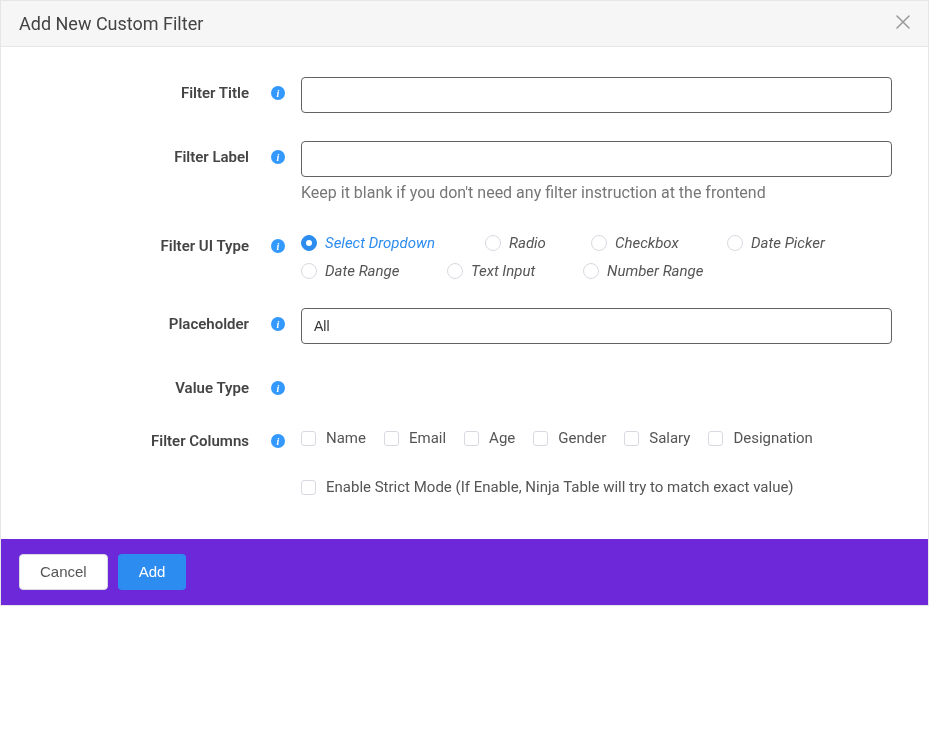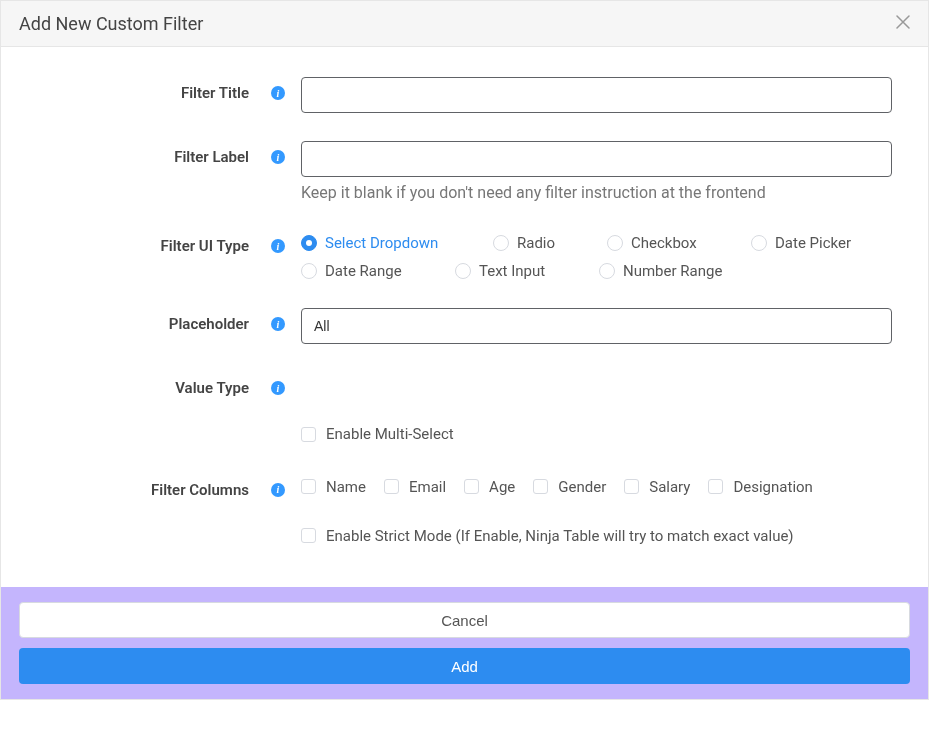--- a/index.html
+++ b/index.html
@@ -95,22 +95,23 @@
   .help-text {
     font-size: 16px;
     color: #777;
     margin-top: 6px;
   }
 
   
   .radio-grid {
     display: flex;
     flex-wrap: wrap;
-    gap: 10px 14px;
+    gap: 10px 6px;
     padding-top: 4px;
+    font-style: italic;
   }
   .radio-item {
     display: inline-flex;
     align-items: center;
     gap: 8px;
     font-size: 15px;
     color: #555;
     cursor: pointer;
     user-select: none;
   }
@@ -179,26 +180,25 @@
   }
   .check-box {
     width: 15px; height: 15px;
     border: 1px solid #d7dae0;
     border-radius: 3px;
     background: #fff;
     display: inline-block;
   }
 
   .modal-footer {
-    background: #c4b5fd;
+    background: #6d28d9;
     padding: 15px 18px;
     display: flex;
     justify-content: flex-start;
     gap: 10px;
-    flex-direction: column;
   }
   .btn {
     height: 36px;
     padding: 0 20px;
     font-size: 15px;
     border-radius: 4px;
     cursor: pointer;
     border: 1px solid transparent;
   }
   .btn-default {
@@ -297,29 +297,20 @@
       </div>
     </div>
 
     <div class="form-row">
       <div class="row-label">
         <span>Value Type</span>
         <span class="info-icon">i</span>
       </div>
     </div>
 
-    <div class="form-row">
-      <div class="row-label empty"></div>
-      <div class="row-field">
-        <label class="check-item">
-          <span class="check-box"></span>
-          <span>Enable Multi-Select</span>
-        </label>
-      </div>
-    </div>
 
     <div class="form-row">
       <div class="row-label">
         <span>Filter Columns</span>
         <span class="info-icon">i</span>
       </div>
       <div class="row-field">
         <div class="check-row">
           <label class="check-item">
             <span class="check-box"></span>

